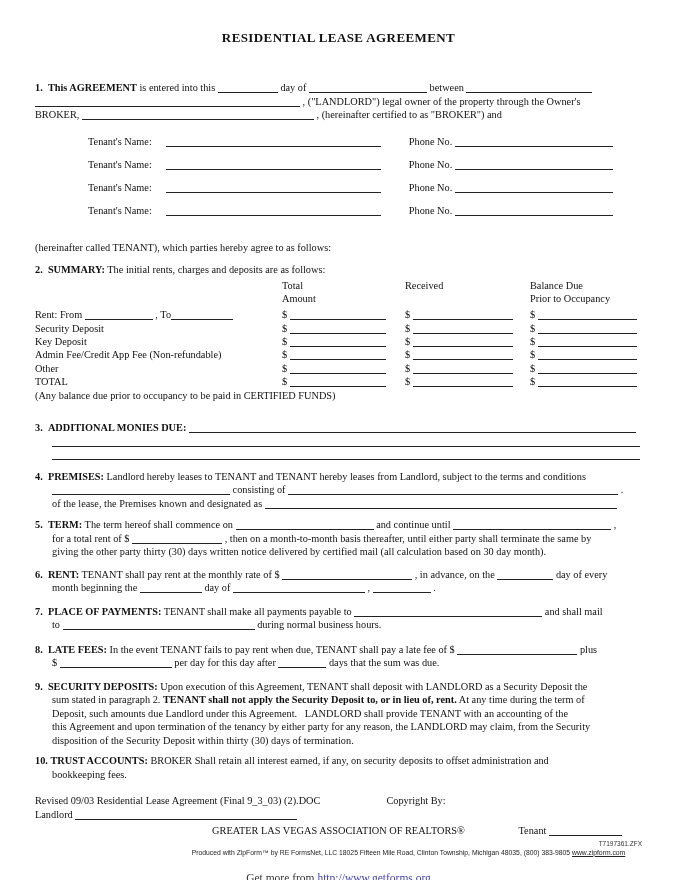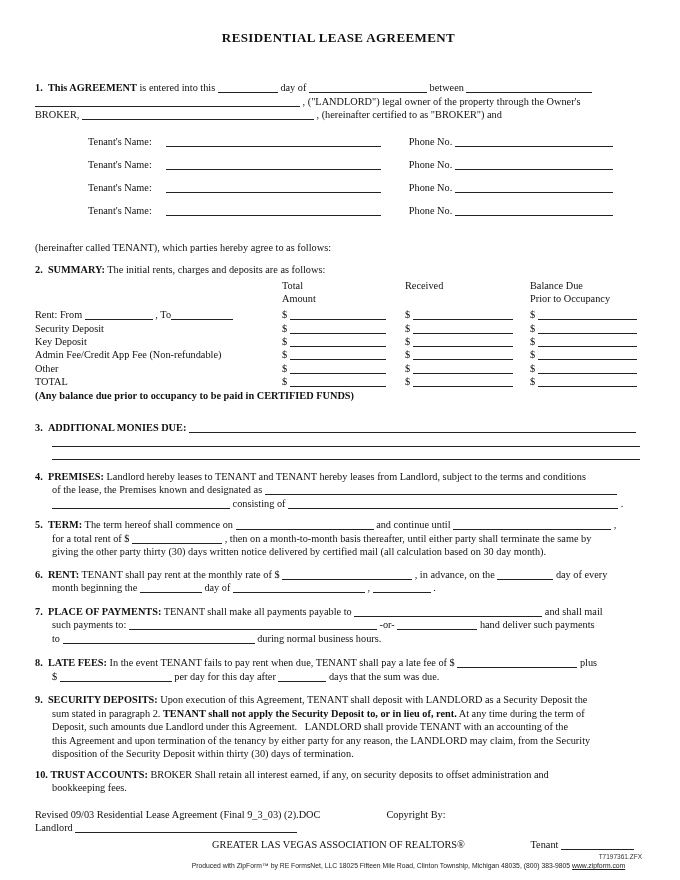--- a/index.html
+++ b/index.html
@@ -42,27 +42,27 @@
   .srow {
     display:grid;
     grid-template-columns:247px 123px 125px 1fr;
     height:13.4px; line-height:13.4px;
     white-space:pre;
   }
   .shead-block { margin-top:2px; }
   .srows-block { margin-top:3px; }
   .mcell .blank { vertical-align:-2px; }
   .mc1 { width:96px; } .mc2 { width:100px; } .mc3 { width:99px; }
-  .note { font-weight:bold; white-space:pre; }
+  .note { font-weight:normal; white-space:pre; }
   
   .footer { margin-top:13px; }
   .frow { white-space:pre; }
   .copyright { display:inline-block; margin-left:66px; }
   .assoc-row { position:relative; text-align:center; margin-top:3px; }
-  .tenant-sign { position:absolute; right:8px; top:0; }
+  .tenant-sign { position:absolute; right:20px; top:0; }
   .page1of6 { text-align:center; }
   .tiny-id { text-align:right; font-size:6.5px; line-height:8px; color:#333; margin-top:2px; font-family:"Liberation Sans", sans-serif; }
   .produced { text-align:center; padding-left:140px; font-size:6.8px; line-height:9px; color:#222; font-family:"Liberation Sans", sans-serif; }
   .zip-link { text-decoration:underline; color:#222; }
   .getmore { margin-top:15px; text-align:center; font-size:11.5px; color:#333; }
   .getmore a, .ext-link { color:#4343b0; text-decoration:none; cursor:pointer; }
 </style>
 </head>
 <body>
 
@@ -147,35 +147,34 @@
     <div class="note">(Any balance due prior to occupancy to be paid in CERTIFIED FUNDS)</div>
   </div>
 
   <div class="sec ind" style="margin-top:19px">
       <div class="tl"><span class="b">3.</span><span>  </span><span class="b">ADDITIONAL MONIES DUE:</span><span> </span><span class="blank" style="width: 447px;"></span></div>
       <div class="tl"><span class="blank" style="width: 588px;"></span></div>
       <div class="tl"><span class="blank" style="width: 588px;"></span></div>
     </div>
   <div class="sec ind" style="margin-top:8px">
       <div class="tl"><span class="b">4.</span><span>  </span><span class="b">PREMISES:</span><span> Landlord hereby leases to TENANT and TENANT hereby leases from Landlord, subject to the terms and conditions</span></div>
+      <div class="tl"><span class="blank" style="width: 178px;"></span><span> consisting of </span><span class="blank" style="width: 330px;"></span><span> .</span></div>
       <div class="tl"><span>of the lease, the Premises known and designated as </span><span class="blank" style="width: 352px;"></span></div>
-      <div class="tl"><span class="blank" style="width: 178px;"></span><span> consisting of </span><span class="blank" style="width: 330px;"></span><span> .</span></div>
     </div>
   <div class="sec ind" style="margin-top:8px">
       <div class="tl"><span class="b">5.</span><span>  </span><span class="b">TERM:</span><span> The term hereof shall commence on </span><span class="blank" style="width: 138px;"></span><span> and continue until </span><span class="blank" style="width: 158px;"></span><span> ,</span></div>
       <div class="tl"><span>for a total rent of $ </span><span class="blank" style="width: 90px;"></span><span> , then on a month-to-month basis thereafter, until either party shall terminate the same by</span></div>
       <div class="tl"><span>giving the other party thirty (30) days written notice delivered by certified mail (all calculation based on 30 day month).</span></div>
     </div>
   <div class="sec ind" style="margin-top:9px">
       <div class="tl"><span class="b">6.</span><span>  </span><span class="b">RENT:</span><span> TENANT shall pay rent at the monthly rate of $ </span><span class="blank" style="width: 130px;"></span><span> , in advance, on the </span><span class="blank" style="width: 56px;"></span><span> day of every</span></div>
       <div class="tl"><span>month beginning the </span><span class="blank" style="width: 62px;"></span><span> day of </span><span class="blank" style="width: 132px;"></span><span> , </span><span class="blank" style="width: 58px;"></span><span> .</span></div>
     </div>
   <div class="sec ind" style="margin-top:10px">
       <div class="tl"><span class="b">7.</span><span>  </span><span class="b">PLACE OF PAYMENTS:</span><span> TENANT shall make all payments payable to </span><span class="blank" style="width: 188px;"></span><span> and shall mail</span></div>
-      <div class="tl"><span>such payments to: </span><span class="blank" style="width: 248px;"></span><span> -or- </span><span class="blank" style="width: 80px;"></span><span> hand deliver such payments</span></div>
       <div class="tl"><span>to </span><span class="blank" style="width: 192px;"></span><span> during normal business hours.</span></div>
     </div>
   <div class="sec ind" style="margin-top:11px">
       <div class="tl"><span class="b">8.</span><span>  </span><span class="b">LATE FEES:</span><span> In the event TENANT fails to pay rent when due, TENANT shall pay a late fee of $ </span><span class="blank" style="width: 120px;"></span><span> plus</span></div>
       <div class="tl"><span>$ </span><span class="blank" style="width: 112px;"></span><span> per day for this day after </span><span class="blank" style="width: 48px;"></span><span> days that the sum was due.</span></div>
     </div>
   <div class="sec ind" style="margin-top:10px">
       <div class="tl"><span class="b">9.</span><span>  </span><span class="b">SECURITY DEPOSITS:</span><span> Upon execution of this Agreement, TENANT shall deposit with LANDLORD as a Security Deposit the</span></div>
       <div class="tl"><span>sum stated in paragraph 2. </span><span class="b">TENANT shall not apply the Security Deposit to, or in lieu of, rent.</span><span> At any time during the term of</span></div>
       <div class="tl"><span>Deposit, such amounts due Landlord under this Agreement.   LANDLORD shall provide TENANT with an accounting of the</span></div>

